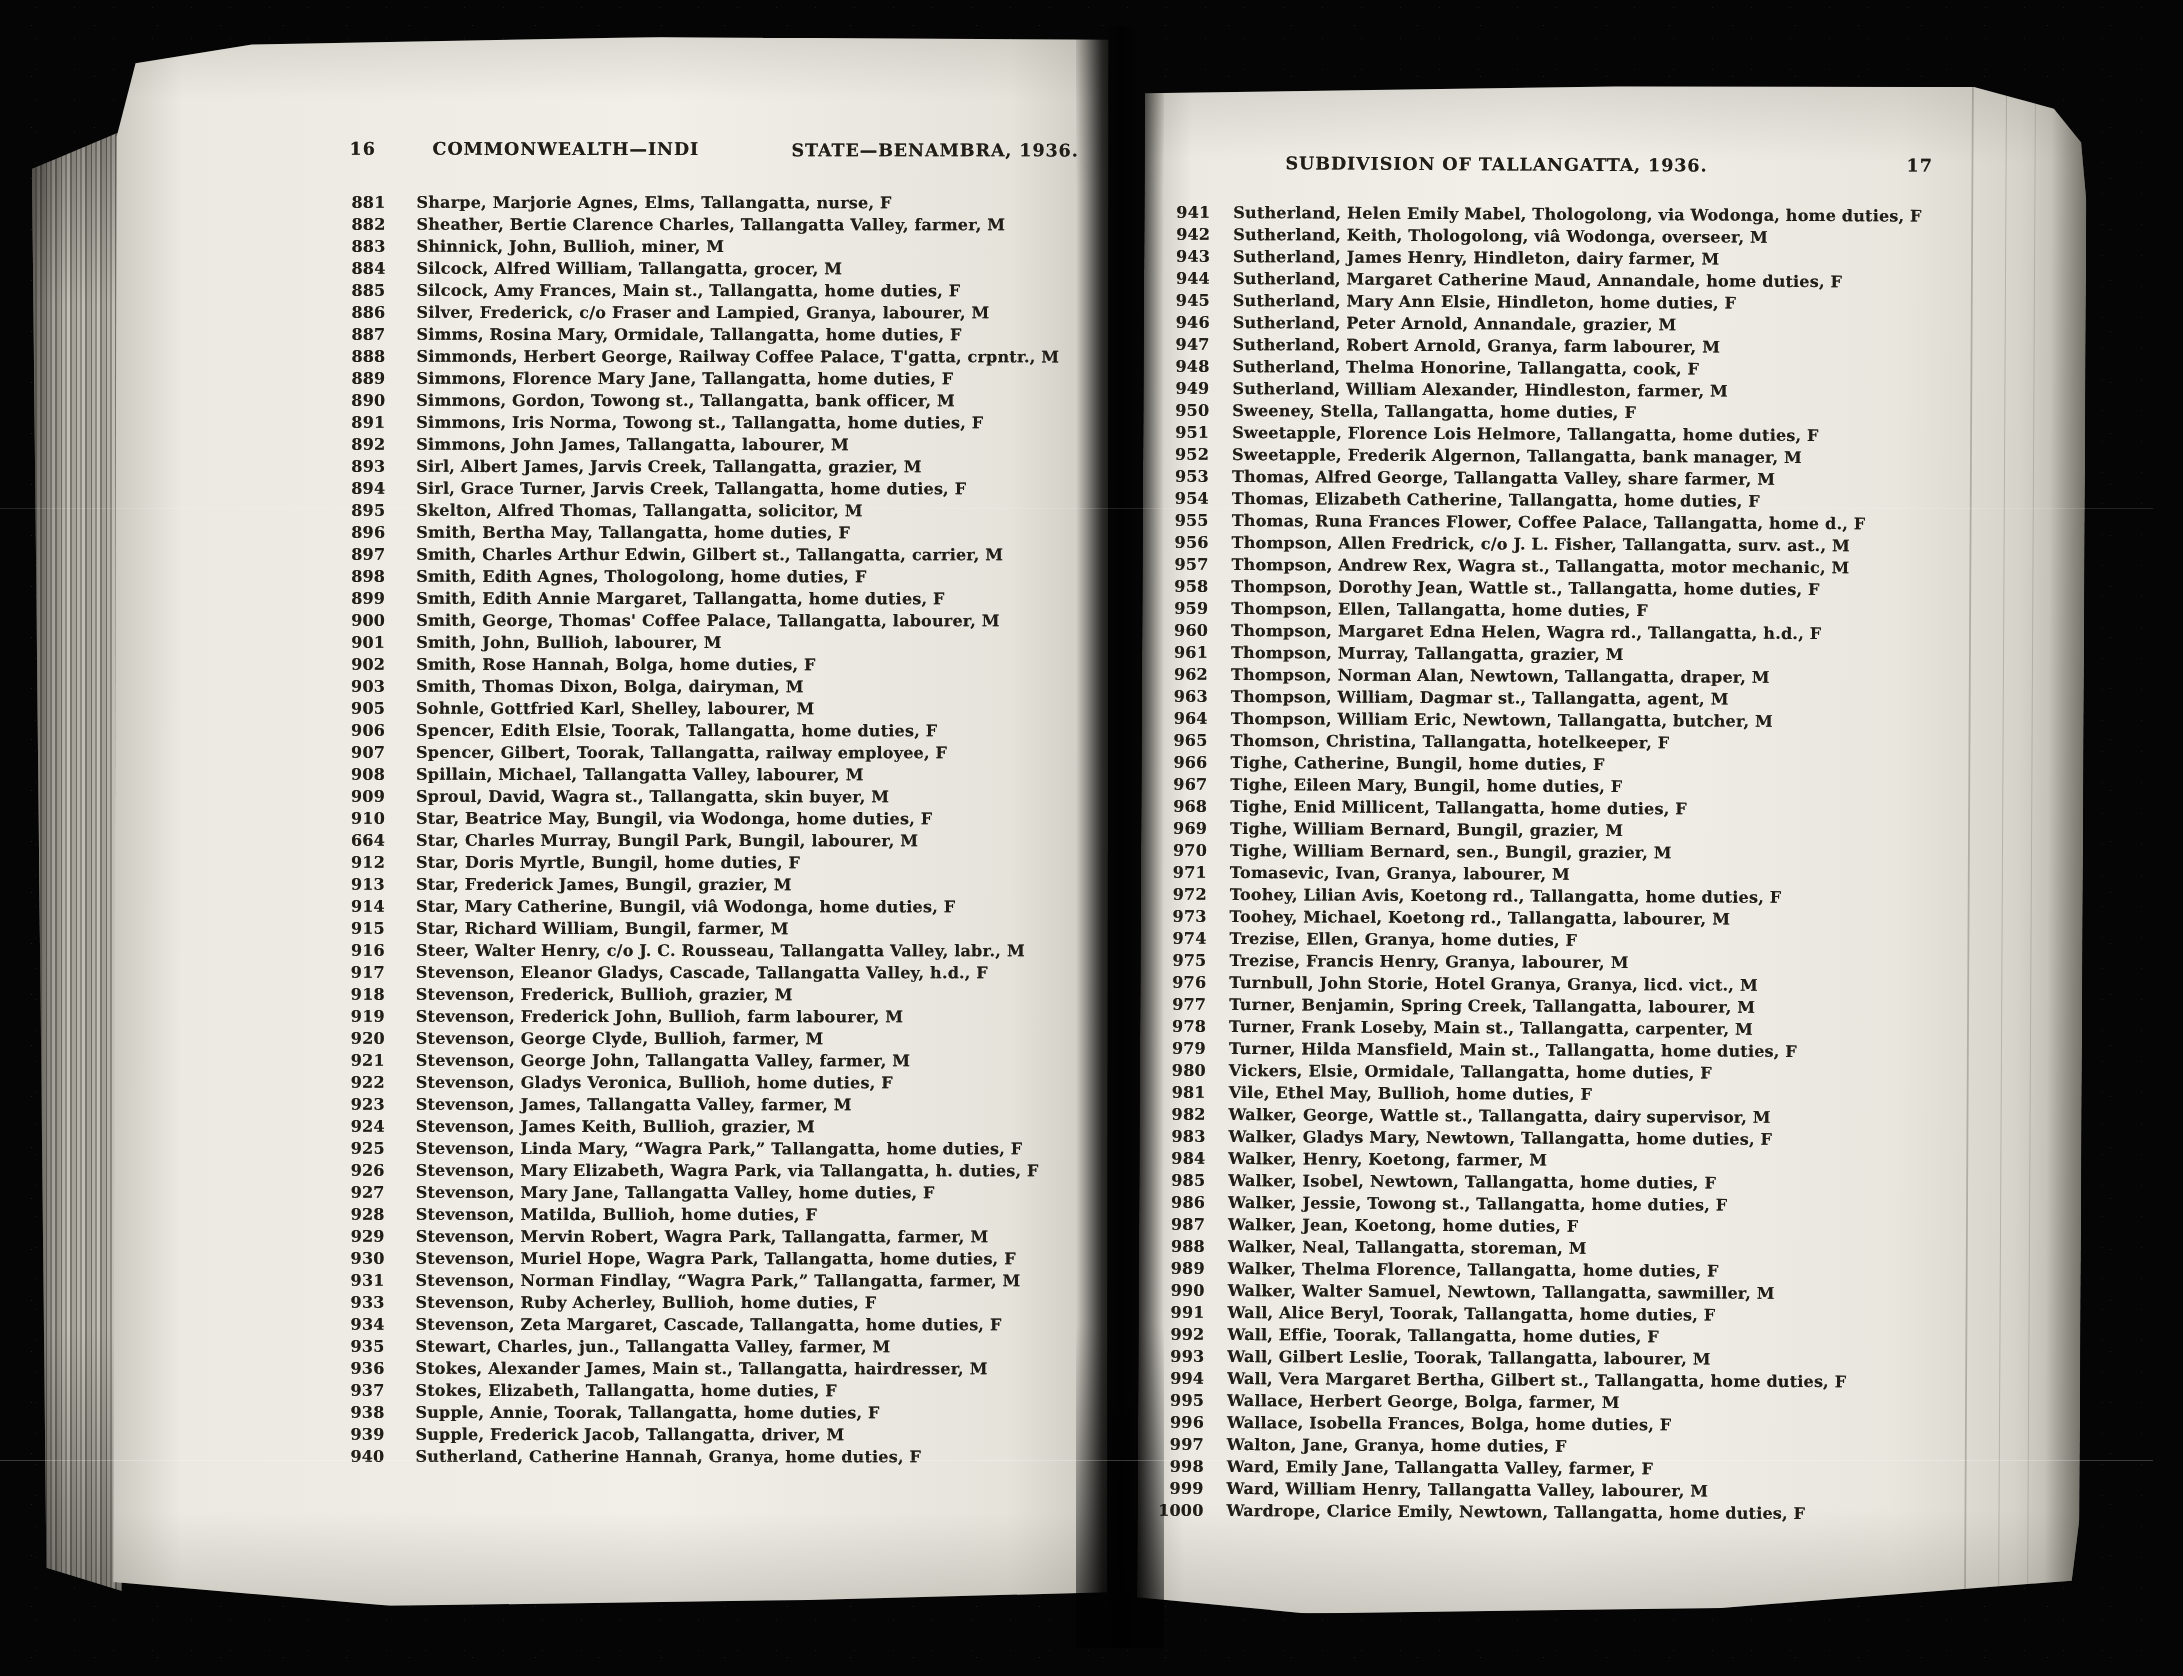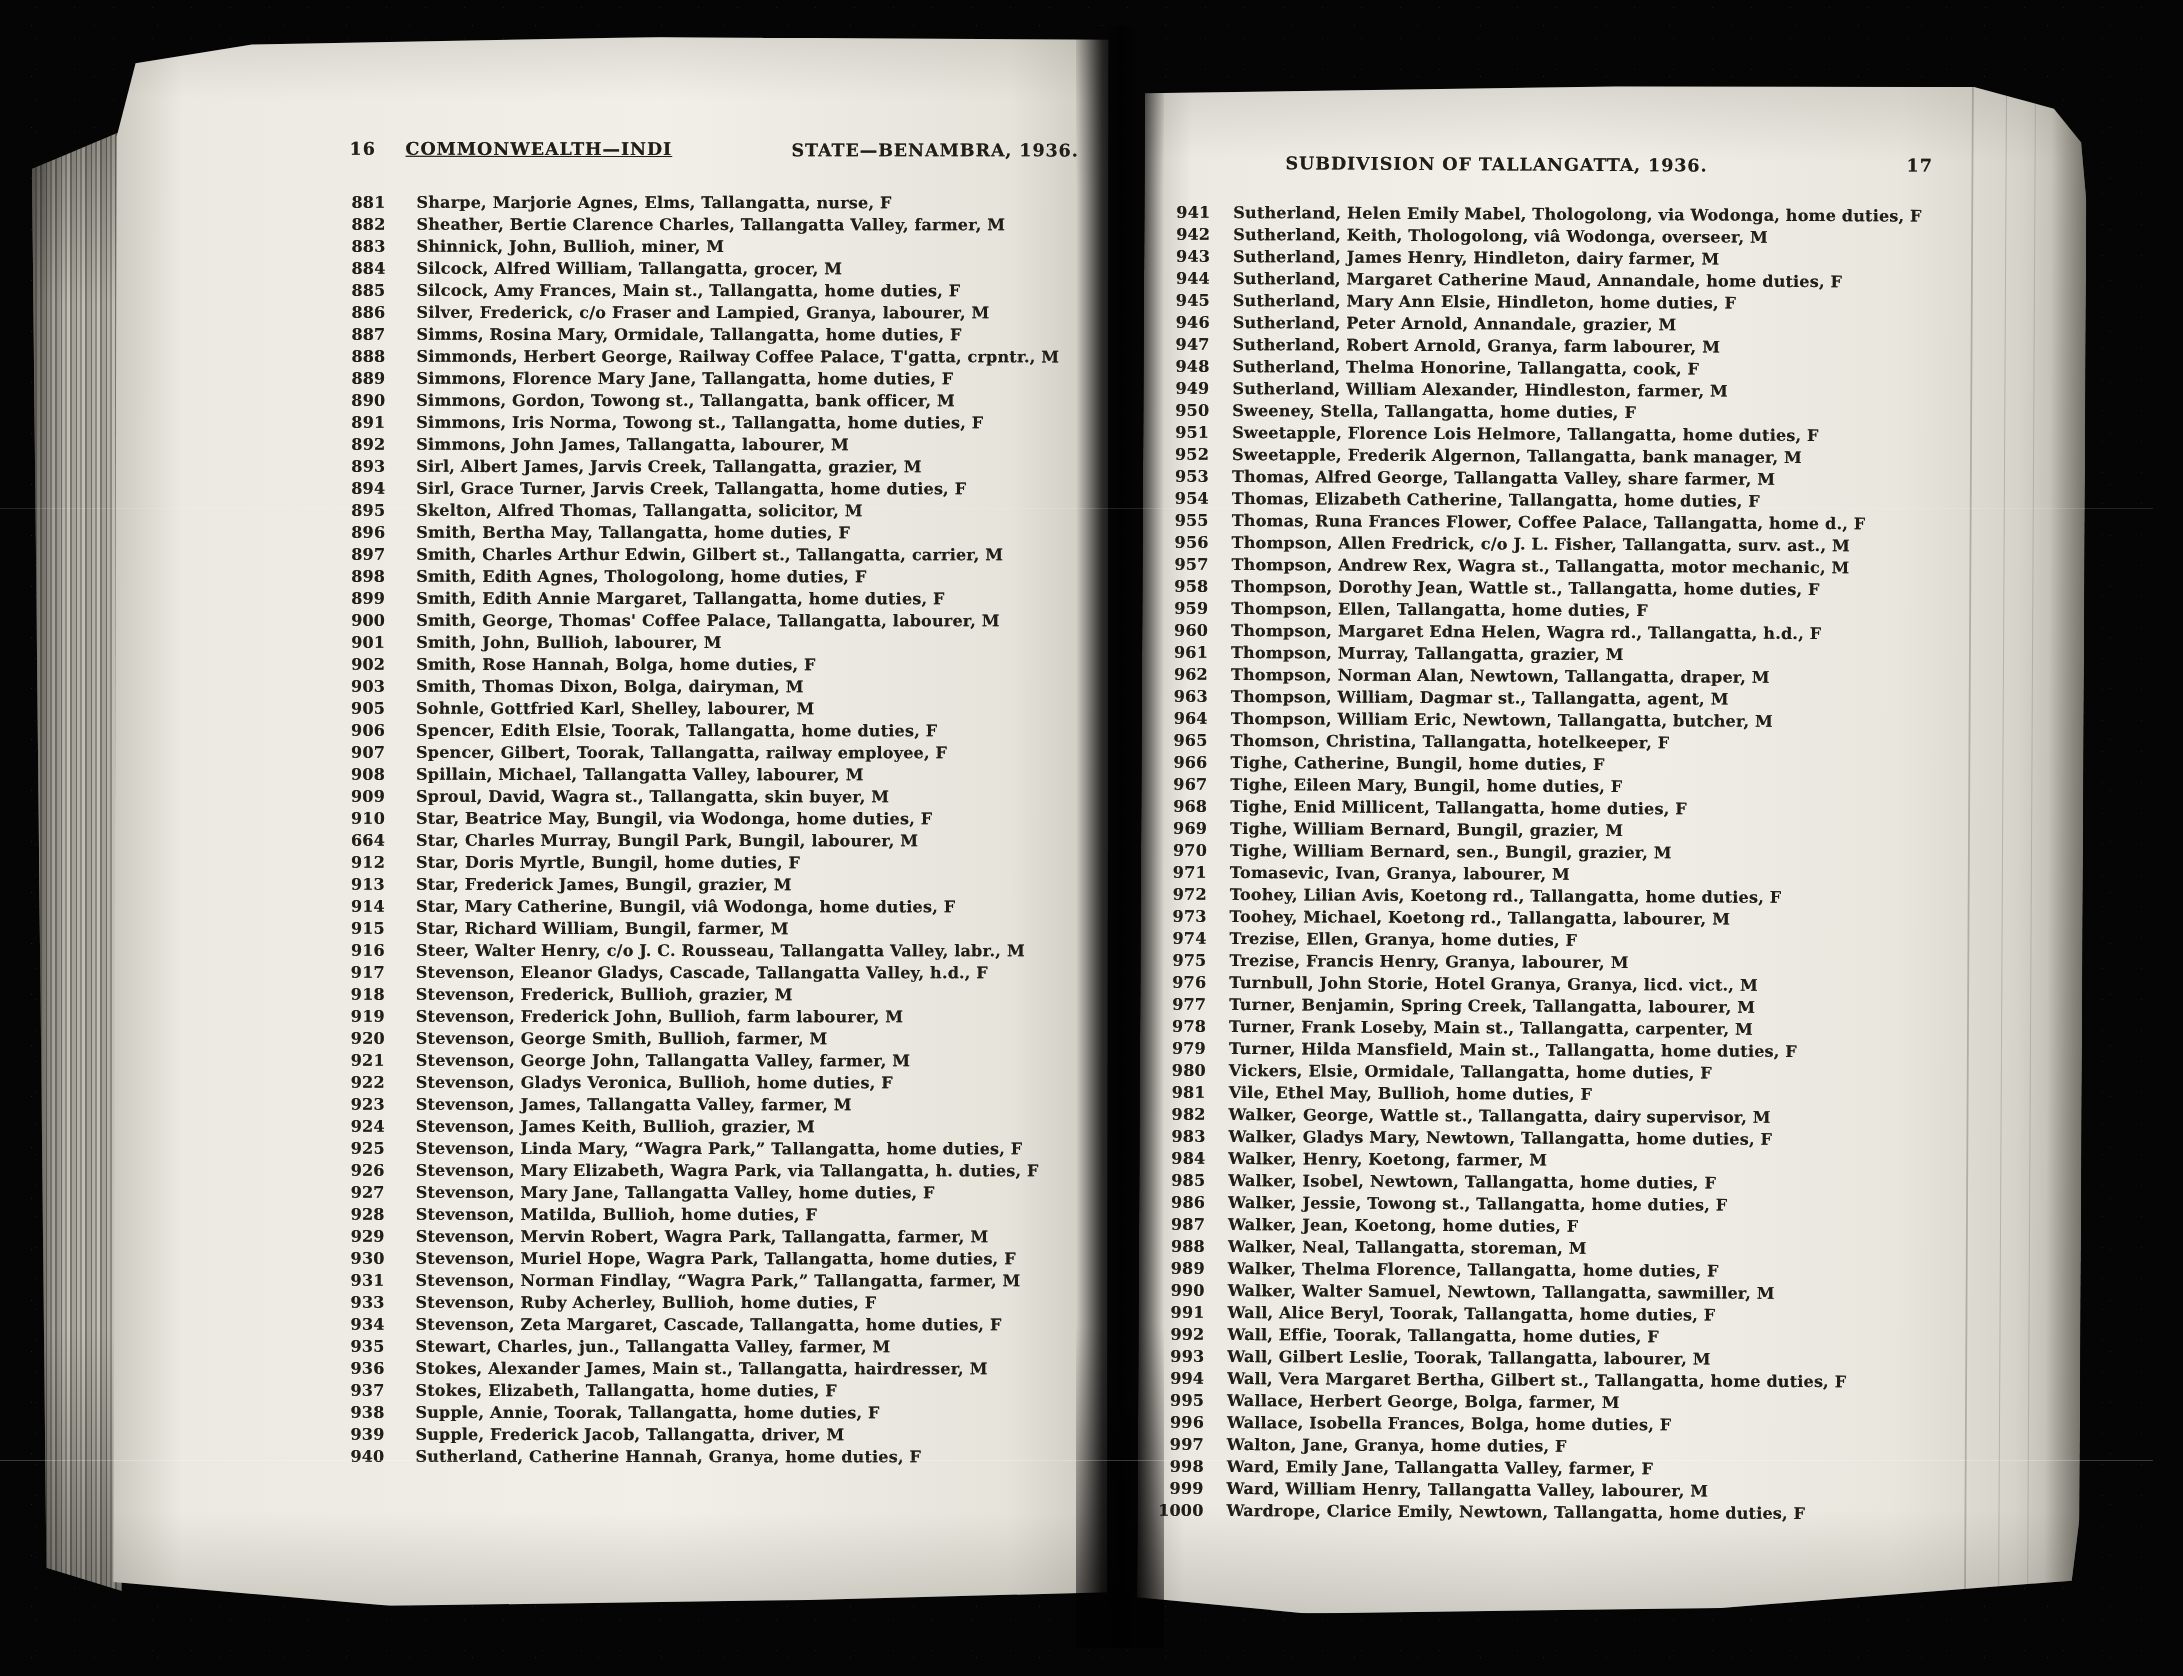--- a/index.html
+++ b/index.html
@@ -101,21 +101,21 @@
   
   .hdr {
     position: absolute;
     font-size: 17.5px;
     font-weight: 700;
     letter-spacing: 0.9px;
     white-space: nowrap;
     text-shadow: 0 0 0.6px rgba(33,29,24,0.65);
   }
   .page-left .hdr-num   { left: 237px;  top: 102px; }
-  .page-left .hdr-div   { left: 293px;  top: 102px; text-decoration: underline; }
+  .page-left .hdr-div   { left: 320px;  top: 102px; }
   .page-left .hdr-state { left: 648px; top: 103px; margin-left: 31px; }
   .page-right .hdr-sub  { left: 141px;  top: 70px; }
   .page-right .hdr-num  { left: 762px; top: 69px; }
 
   
   .entries {
     position: absolute;
     left: 0; right: 0;
     font-size: 16px;
     font-weight: 700;
@@ -292,21 +292,21 @@
         <div class="row">
           <span class="num">918</span>
           <span class="txt">Stevenson, Frederick, Bullioh, grazier, M</span>
         </div>
         <div class="row">
           <span class="num">919</span>
           <span class="txt">Stevenson, Frederick John, Bullioh, farm labourer, M</span>
         </div>
         <div class="row">
           <span class="num">920</span>
-          <span class="txt">Stevenson, George Smith, Bullioh, farmer, M</span>
+          <span class="txt">Stevenson, George Clyde, Bullioh, farmer, M</span>
         </div>
         <div class="row">
           <span class="num">921</span>
           <span class="txt">Stevenson, George John, Tallangatta Valley, farmer, M</span>
         </div>
         <div class="row">
           <span class="num">922</span>
           <span class="txt">Stevenson, Gladys Veronica, Bullioh, home duties, F</span>
         </div>
         <div class="row">

